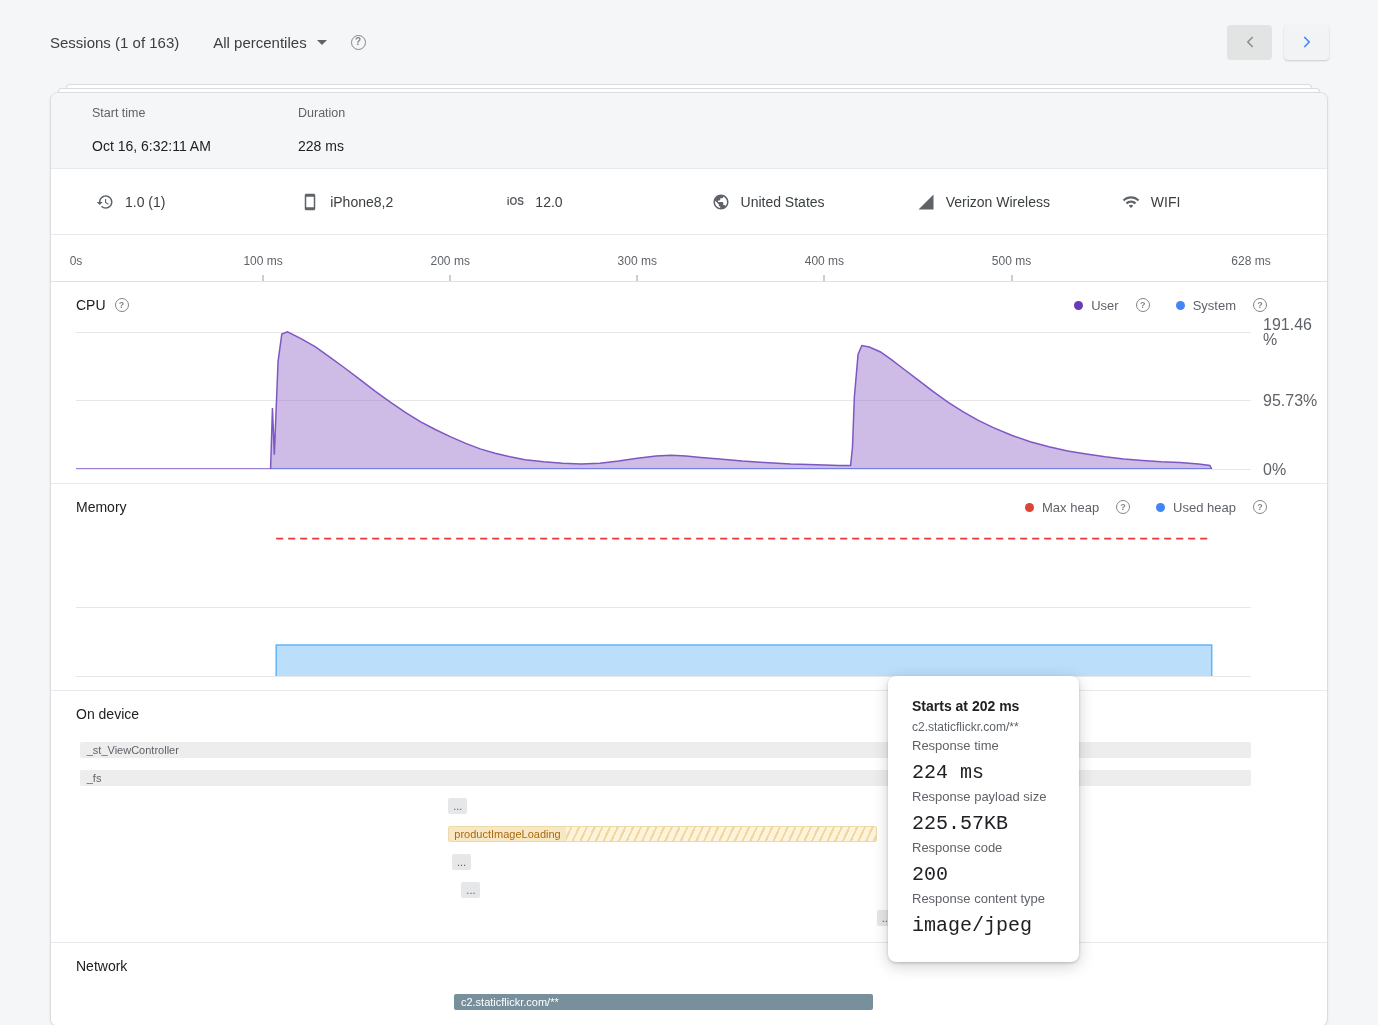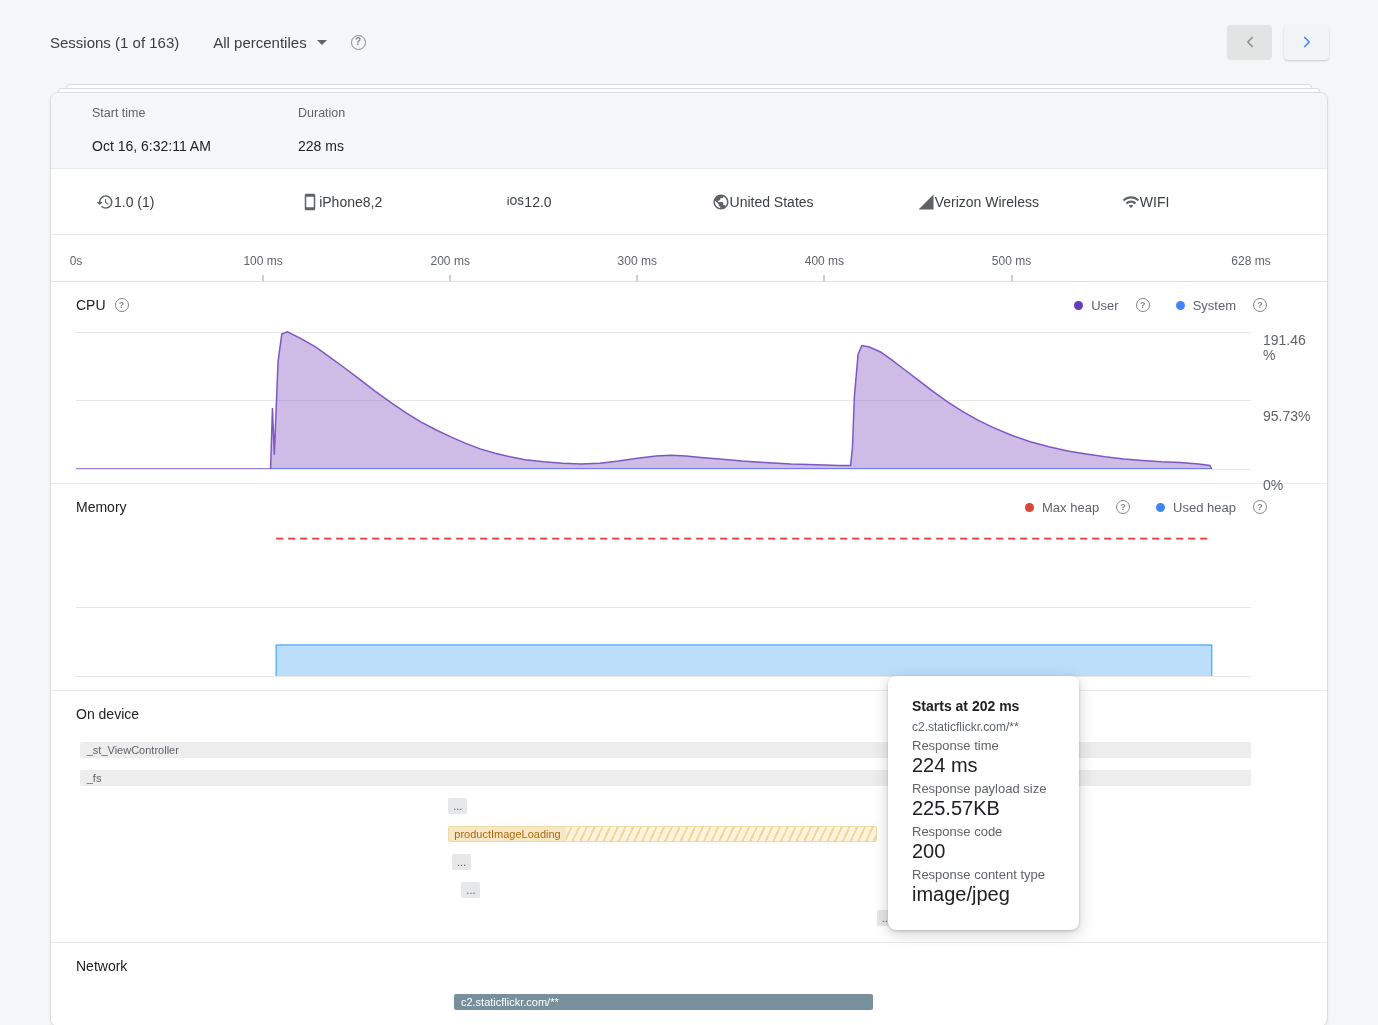--- a/index.html
+++ b/index.html
@@ -36,21 +36,21 @@
           box-shadow: 0 1px 3px rgba(60,64,67,.08); overflow: hidden; }
 
   
   .sess { display: flex; background: #f5f6f7; border-bottom: 1px solid #e8eaed; padding: 13px 0 14px 41px; }
   .sess-col { width: 206px; }
   .sess-label { font-size: 12.5px; color: #5f6368; margin-bottom: 18px; }
   .sess-value { font-size: 14px; color: #202124; }
 
   
   .device { display: flex; align-items: center; height: 66px; border-bottom: 1px solid #e8eaed; padding-left: 45px; }
-  .dev-item { display: flex; align-items: center; width: 207px; font-size: 14px; color: #3c4043; }
+  .dev-item { display: flex; align-items: center; gap: 11px; width: 207px; font-size: 14px; color: #3c4043; }
   .dev-icon { width: 18px; height: 18px; fill: #5f6368; flex: none; }
   .os-glyph { font-size: 10px; font-weight: bold; color: #5f6368; width: 18px; text-align: center; flex: none; }
 
   
   .ruler { position: relative; height: 47px; border-bottom: 1px solid #dfe1e5; }
   .ruler-track { position: absolute; left: 25px; top: 0; width: 1175px; height: 100%; }
   .tick-label { position: absolute; bottom: 13px; transform: translateX(-50%); font-size: 12px; color: #5f6368; white-space: nowrap; }
   .tick-mark { position: absolute; bottom: 0; width: 1px; height: 6px; background: #9aa0a6; transform: translateX(-50%); }
 
   
@@ -62,41 +62,41 @@
   .legend { margin-left: auto; display: flex; align-items: center; gap: 26px; margin-right: 36px; }
   .legend-item { display: flex; align-items: center; gap: 8px; font-size: 13px; color: #5f6368; }
   .dot { width: 9px; height: 9px; border-radius: 50%; flex: none; }
 
   
   .chart-zone { position: relative; margin: 4px 0 14px 25px; width: 1175px; }
   .chart-area { position: relative; width: 100%; }
   .chart-area svg { position: absolute; left: 0; top: 0; display: block; }
   .gridline { position: absolute; left: 0; right: 0; height: 1px; background: #e7e7e7; }
   .ylabels { position: absolute; left: calc(100% + 12px); top: 0; width: 52px; height: 100%; }
-  .ylabel { position: absolute; transform: translateY(-50%); font-size: 14px; color: #5f6368; line-height: 15px; width: 52px; margin-top: 16px; }
+  .ylabel { position: absolute; transform: translateY(-50%); font-size: 16px; color: #5f6368; line-height: 15px; width: 52px; }
 
   
   .tracks { position: relative; margin: 8px 0 16px 25px; width: 1175px; }
   .trace-row { position: relative; height: 16px; margin-bottom: 12px; }
   .trace-bar { position: absolute; top: 0; height: 16px; border-radius: 2px; font-size: 11px; line-height: 16px; white-space: nowrap; overflow: hidden; }
   .trace-bar.span { background: #ededee; color: #5f6368; padding-left: 7px; }
   .trace-bar.more { background: #e5e7e9; color: #5f6368; text-align: center; padding: 0; }
   .trace-bar.hatched { background: repeating-linear-gradient(115deg, #fdf3da 0 5px, #f1d7a1 5px 7px);
                        border: 1px solid #eed9a9; color: #a96b12; line-height: 14px; }
   .trace-bar.hatched .trace-label { background: #f7e7c3; padding: 0 5px; display: inline-block; border-radius: 2px; }
   .trace-bar.network { background: #78909c; color: #fff; padding-left: 7px; }
 
   
   .tooltip { position: absolute; left: 888px; top: 676px; width: 191px; background: #fff; border-radius: 8px;
              box-shadow: 0 1px 3px rgba(0,0,0,.2), 0 4px 16px rgba(0,0,0,.18);
              padding: 22px 24px 24px 24px; z-index: 10; }
   .tt-title { font-size: 14px; font-weight: bold; color: #202124; }
   .tt-sub { font-size: 12px; color: #5f6368; margin-top: 6px; }
   .tt-field-label { font-size: 13px; color: #5f6368; margin-top: 4px; }
-  .tt-field-value { font-size: 20px; color: #202124; margin-top: 0; line-height: 24px; }
+  .tt-field-value { font-size: 20px; color: #202124; margin-top: 8px; line-height: 24px; font-family: Liberation Mono, monospace; }
 </style>
 </head>
 <body>
 
 <div class="page" data-interactable="false">
 
   <div class="topbar" data-interactable="false">
     <span class="sessions-label" data-interactable="false">Sessions (1 of 163)</span>
     <div class="percentile" data-interactable="true">
       <span data-interactable="false">All percentiles</span>

